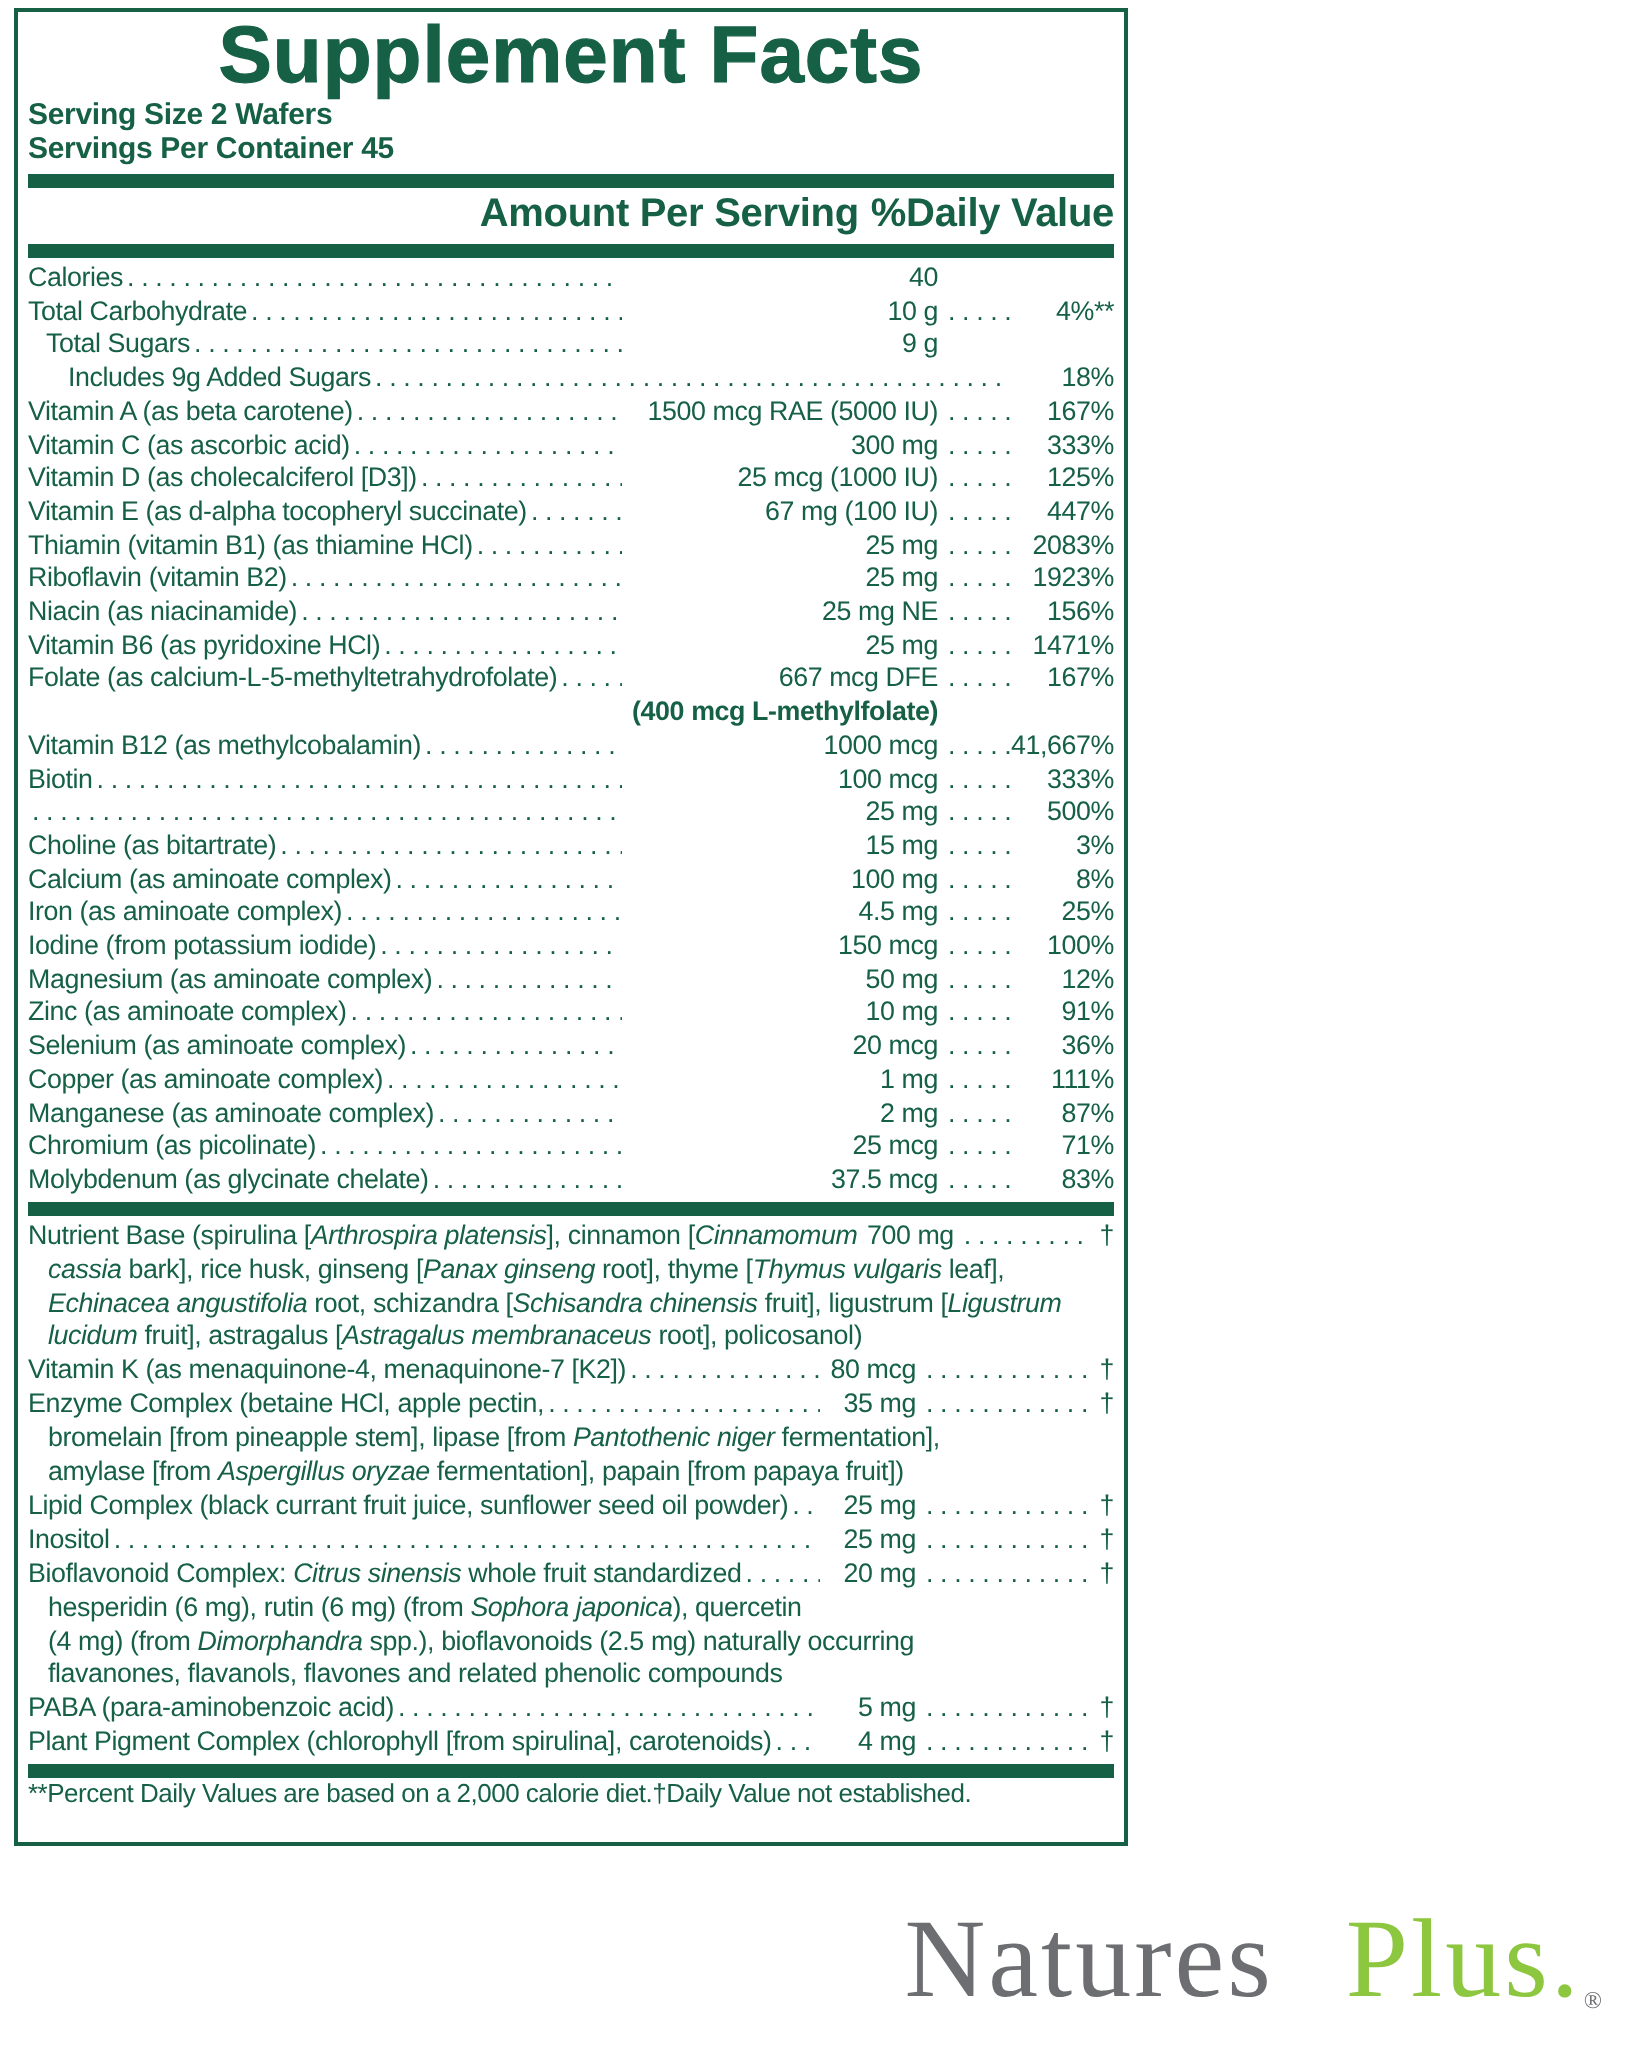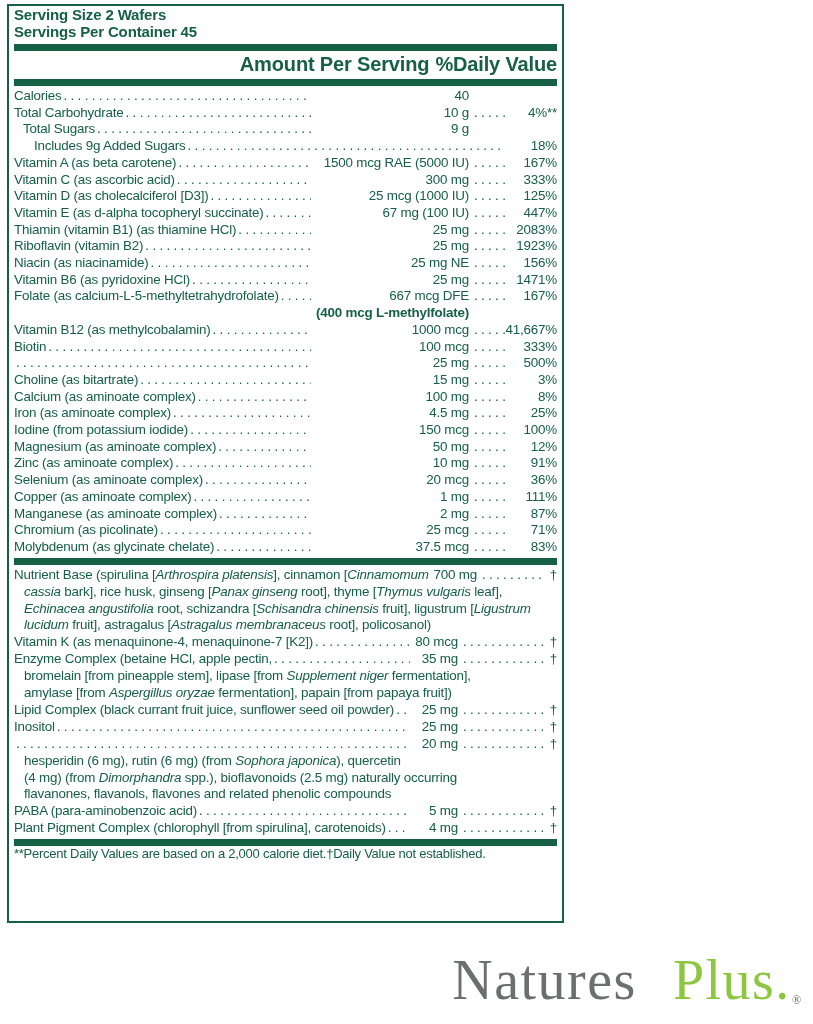--- a/index.html
+++ b/index.html
@@ -57,20 +57,21 @@
   }
   .logo .gray{color:var(--logo-gray);}
   .logo .green{color:var(--logo-green);margin-left:36px;}
   .logo .reg{font-size:12px;color:var(--logo-gray);letter-spacing:0;margin-left:1px;padding-bottom:2px;}
   i{font-style:italic;}
 </style>
 </head>
 <body>
 
 <div class="panel">
+  <div class="title">Supplement Facts</div>
   <div class="servings">Serving Size 2 Wafers</div>
   <div class="servings">Servings Per Container 45</div>
   <div class="bar b1"></div>
   <div class="cols">
     <span class="col-amt">Amount Per Serving</span>
     <span class="col-dv">%Daily Value</span>
   </div>
   <div class="bar"></div>
   <div class="rows sec1">
       <div class="row">
@@ -280,37 +281,38 @@
         <span class="mid2">. . . . . . . . . . . . . . . . . . . . . . . . . . . . . . . . . . . . . . . . . . . . . . . . . . . . . . . . . . . . . . . . . . . . . . . . . . . . . . . . . . . . . . . . . . . . . . . . . . . . . . . . . . . . . . . . . . . . . . . . . . . . . . . . . . . . . . . . . . . . . . . . . . . . . . . . . . . . . . . . . . . . . . . . . . . . . . . . . . . . . . . . . . . . . . . . . . . . . . . . . . . . . . . . . . . . . . . . . . . . . . . . . . . . . . . . . . . . . . . . . . . . . . . . . . . . . . . . . . . . . . . . . . . . . . . . . . . . . . . . . . . . . . . . . . . . . . . . . . . . </span>
         <span class="dv2">†</span>
       </div>
       <div class="row">
         <span class="name">Enzyme Complex (betaine HCl, apple pectin,</span>
         <span class="leader">. . . . . . . . . . . . . . . . . . . . . . . . . . . . . . . . . . . . . . . . . . . . . . . . . . . . . . . . . . . . . . . . . . . . . . . . . . . . . . . . . . . . . . . . . . . . . . . . . . . . . . . . . . . . . . . . . . . . . . . . . . . . . . . . . . . . . . . . . . . . . . . . . . . . . . . . . . . . . . . . . . . . . . . . . . . . . . . . . . . . . . . . . . . . . . . . . . . . . . . . . . . . . . . . . . . . . . . . . . . . . . . . . . . . . . . . . . . . . . . . . . . . . . . . . . . . . . . . . . . . . . . . . . . . . . . . . . . . . . . . . . . . . . . . . . . . . . . . . . . . </span>
         <span class="amt2">35 mg</span>
         <span class="mid2">. . . . . . . . . . . . . . . . . . . . . . . . . . . . . . . . . . . . . . . . . . . . . . . . . . . . . . . . . . . . . . . . . . . . . . . . . . . . . . . . . . . . . . . . . . . . . . . . . . . . . . . . . . . . . . . . . . . . . . . . . . . . . . . . . . . . . . . . . . . . . . . . . . . . . . . . . . . . . . . . . . . . . . . . . . . . . . . . . . . . . . . . . . . . . . . . . . . . . . . . . . . . . . . . . . . . . . . . . . . . . . . . . . . . . . . . . . . . . . . . . . . . . . . . . . . . . . . . . . . . . . . . . . . . . . . . . . . . . . . . . . . . . . . . . . . . . . . . . . . . </span>
         <span class="dv2">†</span>
       </div>
-      <div class="cont">bromelain [from pineapple stem], lipase [from <i>Supplement niger</i> fermentation],</div>
+      <div class="cont">bromelain [from pineapple stem], lipase [from <i>Pantothenic niger</i> fermentation],</div>
       <div class="cont">amylase [from <i>Aspergillus oryzae</i> fermentation], papain [from papaya fruit])</div>
       <div class="row">
         <span class="name">Lipid Complex (black currant fruit juice, sunflower seed oil powder)</span>
         <span class="leader">. . . . . . . . . . . . . . . . . . . . . . . . . . . . . . . . . . . . . . . . . . . . . . . . . . . . . . . . . . . . . . . . . . . . . . . . . . . . . . . . . . . . . . . . . . . . . . . . . . . . . . . . . . . . . . . . . . . . . . . . . . . . . . . . . . . . . . . . . . . . . . . . . . . . . . . . . . . . . . . . . . . . . . . . . . . . . . . . . . . . . . . . . . . . . . . . . . . . . . . . . . . . . . . . . . . . . . . . . . . . . . . . . . . . . . . . . . . . . . . . . . . . . . . . . . . . . . . . . . . . . . . . . . . . . . . . . . . . . . . . . . . . . . . . . . . . . . . . . . . . </span>
         <span class="amt2">25 mg</span>
         <span class="mid2">. . . . . . . . . . . . . . . . . . . . . . . . . . . . . . . . . . . . . . . . . . . . . . . . . . . . . . . . . . . . . . . . . . . . . . . . . . . . . . . . . . . . . . . . . . . . . . . . . . . . . . . . . . . . . . . . . . . . . . . . . . . . . . . . . . . . . . . . . . . . . . . . . . . . . . . . . . . . . . . . . . . . . . . . . . . . . . . . . . . . . . . . . . . . . . . . . . . . . . . . . . . . . . . . . . . . . . . . . . . . . . . . . . . . . . . . . . . . . . . . . . . . . . . . . . . . . . . . . . . . . . . . . . . . . . . . . . . . . . . . . . . . . . . . . . . . . . . . . . . . </span>
         <span class="dv2">†</span>
       </div>
       <div class="row">
         <span class="name">Inositol</span>
         <span class="leader">. . . . . . . . . . . . . . . . . . . . . . . . . . . . . . . . . . . . . . . . . . . . . . . . . . . . . . . . . . . . . . . . . . . . . . . . . . . . . . . . . . . . . . . . . . . . . . . . . . . . . . . . . . . . . . . . . . . . . . . . . . . . . . . . . . . . . . . . . . . . . . . . . . . . . . . . . . . . . . . . . . . . . . . . . . . . . . . . . . . . . . . . . . . . . . . . . . . . . . . . . . . . . . . . . . . . . . . . . . . . . . . . . . . . . . . . . . . . . . . . . . . . . . . . . . . . . . . . . . . . . . . . . . . . . . . . . . . . . . . . . . . . . . . . . . . . . . . . . . . . </span>
         <span class="amt2">25 mg</span>
         <span class="mid2">. . . . . . . . . . . . . . . . . . . . . . . . . . . . . . . . . . . . . . . . . . . . . . . . . . . . . . . . . . . . . . . . . . . . . . . . . . . . . . . . . . . . . . . . . . . . . . . . . . . . . . . . . . . . . . . . . . . . . . . . . . . . . . . . . . . . . . . . . . . . . . . . . . . . . . . . . . . . . . . . . . . . . . . . . . . . . . . . . . . . . . . . . . . . . . . . . . . . . . . . . . . . . . . . . . . . . . . . . . . . . . . . . . . . . . . . . . . . . . . . . . . . . . . . . . . . . . . . . . . . . . . . . . . . . . . . . . . . . . . . . . . . . . . . . . . . . . . . . . . . </span>
         <span class="dv2">†</span>
       </div>
       <div class="row">
+        <span class="name">Bioflavonoid Complex: <i>Citrus sinensis</i> whole fruit standardized</span>
         <span class="leader">. . . . . . . . . . . . . . . . . . . . . . . . . . . . . . . . . . . . . . . . . . . . . . . . . . . . . . . . . . . . . . . . . . . . . . . . . . . . . . . . . . . . . . . . . . . . . . . . . . . . . . . . . . . . . . . . . . . . . . . . . . . . . . . . . . . . . . . . . . . . . . . . . . . . . . . . . . . . . . . . . . . . . . . . . . . . . . . . . . . . . . . . . . . . . . . . . . . . . . . . . . . . . . . . . . . . . . . . . . . . . . . . . . . . . . . . . . . . . . . . . . . . . . . . . . . . . . . . . . . . . . . . . . . . . . . . . . . . . . . . . . . . . . . . . . . . . . . . . . . . </span>
         <span class="amt2">20 mg</span>
         <span class="mid2">. . . . . . . . . . . . . . . . . . . . . . . . . . . . . . . . . . . . . . . . . . . . . . . . . . . . . . . . . . . . . . . . . . . . . . . . . . . . . . . . . . . . . . . . . . . . . . . . . . . . . . . . . . . . . . . . . . . . . . . . . . . . . . . . . . . . . . . . . . . . . . . . . . . . . . . . . . . . . . . . . . . . . . . . . . . . . . . . . . . . . . . . . . . . . . . . . . . . . . . . . . . . . . . . . . . . . . . . . . . . . . . . . . . . . . . . . . . . . . . . . . . . . . . . . . . . . . . . . . . . . . . . . . . . . . . . . . . . . . . . . . . . . . . . . . . . . . . . . . . . </span>
         <span class="dv2">†</span>
       </div>
       <div class="cont">hesperidin (6 mg), rutin (6 mg) (from <i>Sophora japonica</i>), quercetin</div>
       <div class="cont">(4 mg) (from <i>Dimorphandra</i> spp.), bioflavonoids (2.5 mg) naturally occurring</div>
       <div class="cont">flavanones, flavanols, flavones and related phenolic compounds</div>
       <div class="row">
         <span class="name">PABA (para-aminobenzoic acid)</span>

